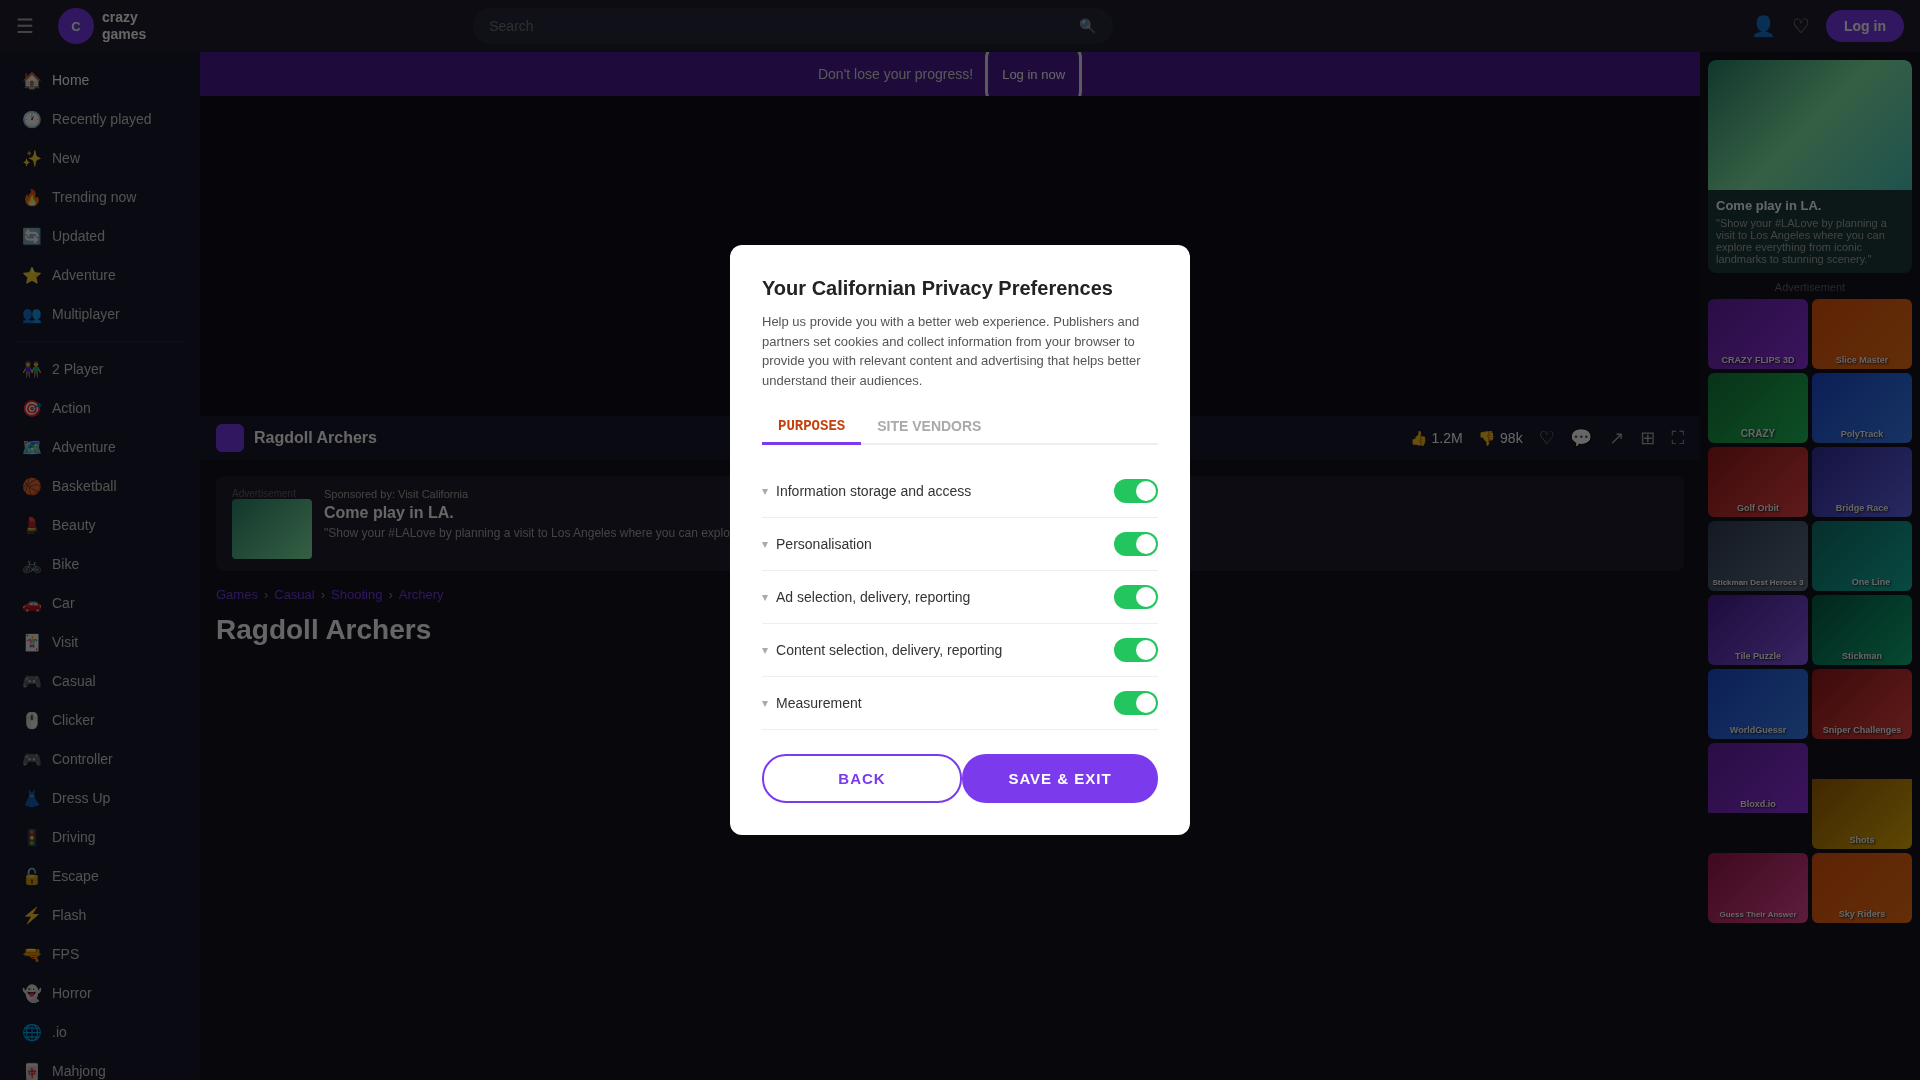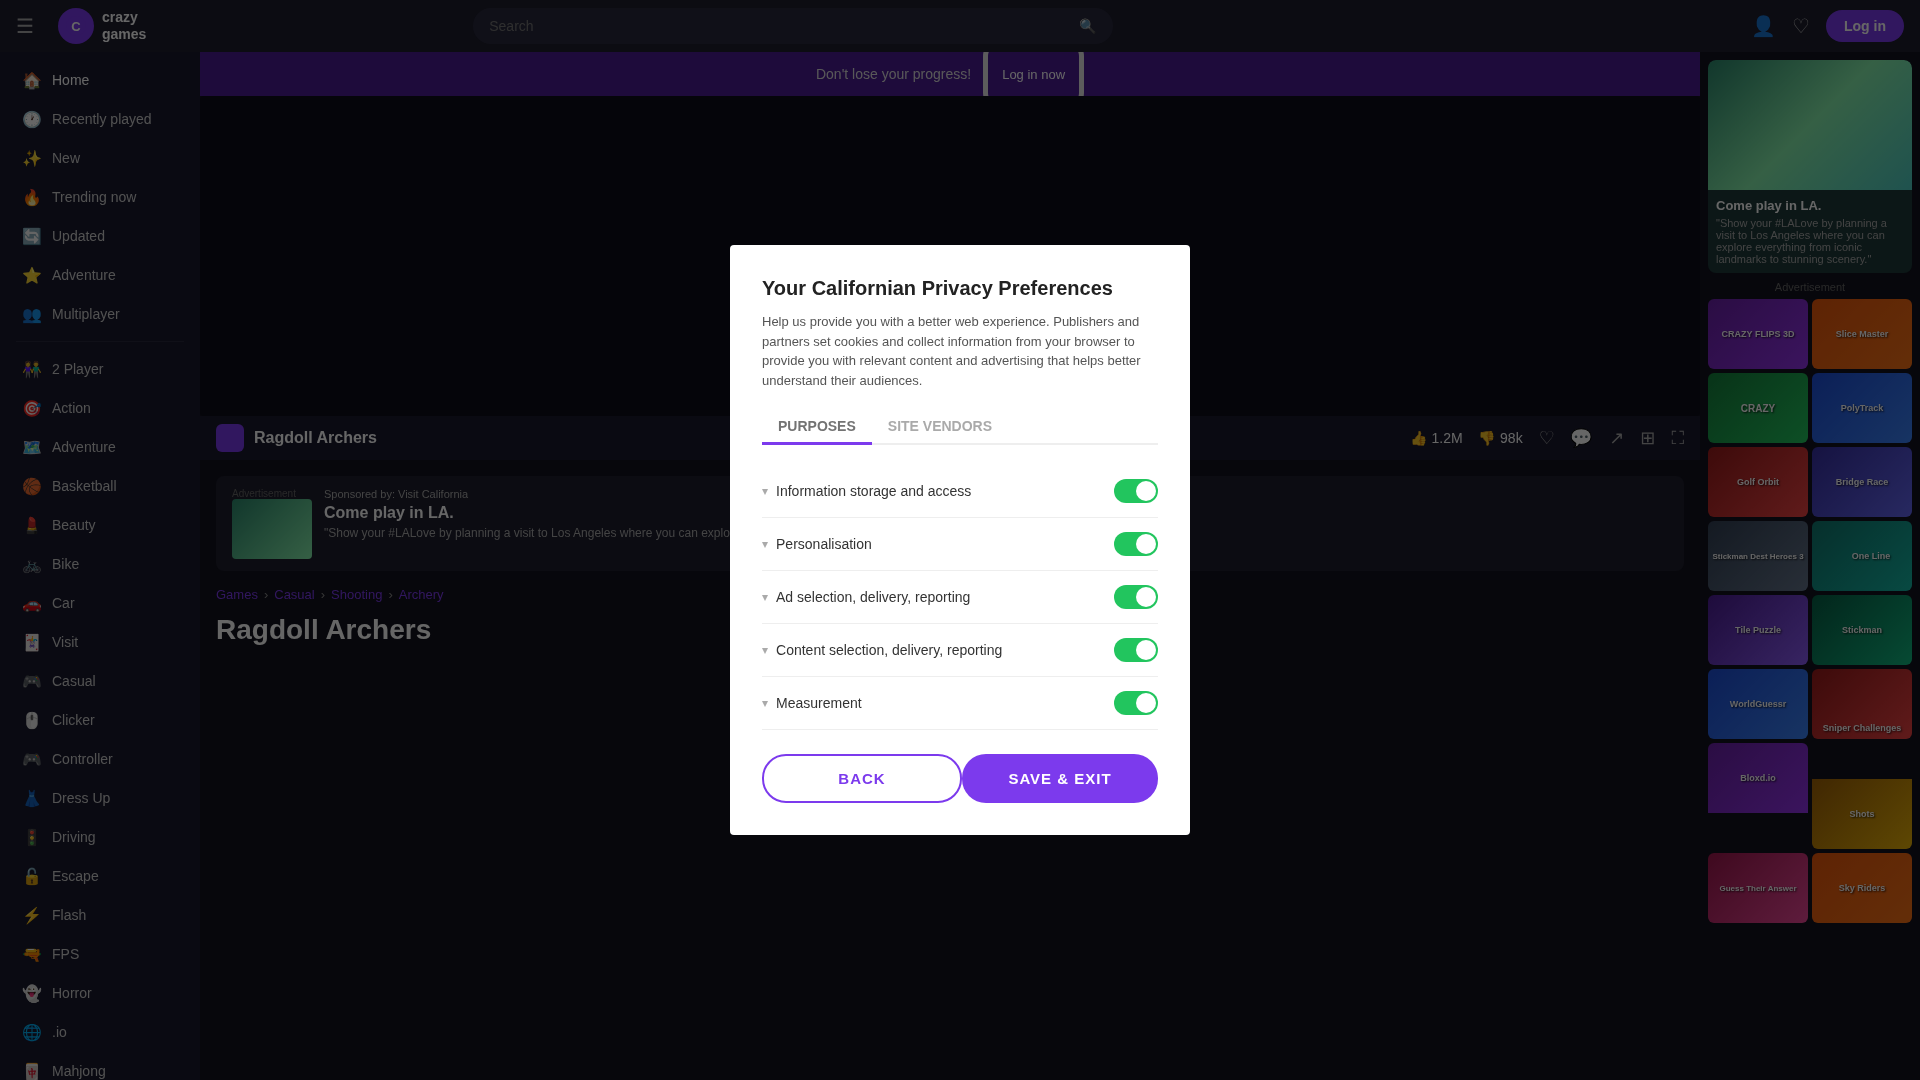--- a/index.html
+++ b/index.html
@@ -30,21 +30,21 @@
     .sidebar-item { display: flex; align-items: center; gap: 10px; padding: 9px 16px; cursor: pointer; color: #ccc; font-size: 14px; border-radius: 6px; margin: 1px 6px; }
     .sidebar-item .s-icon { width: 20px; height: 20px; display: flex; align-items: center; justify-content: center; font-size: 16px; flex-shrink: 0; }
     .sidebar-divider { height: 1px; background: #2a2a3e; margin: 8px 16px; }
     .sidebar-item.home-item { color: white; }
 
     
     .content-area { flex: 1; overflow-y: auto; background: #12121e; position: relative; }
 
     
     .promo-banner { background: #4c1d95; height: 44px; display: flex; align-items: center; justify-content: center; gap: 12px; color: #ddd; font-size: 14px; }
-    .login-now-btn { background: transparent; border: 5px solid #e5e5e5; color: white; border-radius: 16px; padding: 22px 14px; font-size: 13px; cursor: pointer; }
+    .login-now-btn { background: transparent; border: 3px solid #e5e5e5; color: white; border-radius: 16px; padding: 22px 14px; font-size: 13px; cursor: pointer; }
 
     
     .game-content { padding: 16px; position: relative; }
 
     
     .breadcrumb { color: #7c3aed; font-size: 13px; display: flex; gap: 6px; align-items: center; margin-bottom: 12px; }
     .breadcrumb span { color: #888; }
     .breadcrumb a { color: #7c3aed; text-decoration: none; }
 
     
@@ -68,37 +68,37 @@
 
     
     .right-panel { width: 220px; background: #12121e; flex-shrink: 0; overflow-y: auto; padding: 8px; }
     .right-panel-ad { background: #1e3a3a; border-radius: 8px; overflow: hidden; margin-bottom: 8px; }
     .ad-text-block { padding: 8px; }
     .ad-text-block h4 { color: white; font-size: 13px; margin-bottom: 4px; }
     .ad-text-block p { color: #aaa; font-size: 11px; }
     .ad-section-label { color: #666; font-size: 11px; text-align: center; margin: 6px 0; }
     .game-grid { display: grid; grid-template-columns: 1fr 1fr; gap: 4px; }
     .game-thumb { border-radius: 6px; overflow: hidden; cursor: pointer; }
-    .game-thumb-img { width: 100%; height: 70px; display: flex; align-items: center; justify-content: center; font-size: 11px; color: white; font-weight: bold; text-align: center; padding: 4px; }
+    .game-thumb-img { width: 100%; height: 70px; display: flex; align-items: flex-end; justify-content: center; font-size: 11px; color: white; font-weight: bold; text-align: center; padding: 4px; }
 
     
     .modal-overlay {
       position: fixed; top: 0; left: 0; width: 1920px; height: 1080px;
       background: rgba(0,0,0,0.6); display: flex; align-items: center; justify-content: center;
       z-index: 1000;
     }
     .modal {
-      background: white; border-radius: 4px; width: 460px; padding: 32px;
+      background: white; border-radius: 12px; width: 460px; padding: 32px;
       position: relative; max-height: 90vh; overflow-y: auto;
     }
     .modal-title { font-size: 20px; font-weight: bold; color: #222; margin-bottom: 12px; }
     .modal-desc { font-size: 13px; color: #555; margin-bottom: 20px; line-height: 1.5; }
     .modal-tabs { display: flex; border-bottom: 2px solid #eee; margin-bottom: 20px; }
     .modal-tab { padding: 8px 16px; font-size: 14px; font-weight: bold; cursor: pointer; border-bottom: 3px solid transparent; margin-bottom: -2px; }
-    .modal-tab.active { color: #737373; border-bottom-color: #7c3aed; }
+    .modal-tab.active { color: #c2410c; border-bottom-color: #7c3aed; font-family: Liberation Mono, monospace; }
     .modal-tab.inactive { color: #aaa; }
     .toggle-row { display: flex; align-items: center; justify-content: space-between; padding: 14px 0; border-bottom: 1px solid #eee; }
     .toggle-row:last-of-type { border-bottom: none; }
     .toggle-label { display: flex; align-items: center; gap: 8px; color: #333; font-size: 14px; }
     .chevron { color: #aaa; font-size: 12px; }
     .toggle-switch { width: 44px; height: 24px; background: #22c55e; border-radius: 12px; position: relative; cursor: pointer; flex-shrink: 0; }
     .toggle-switch::after { content: ''; position: absolute; width: 20px; height: 20px; background: white; border-radius: 50%; top: 2px; right: 2px; transition: 0.2s; }
     .modal-buttons { display: flex; margin-top: 24px; }
     .back-btn { flex: 1; padding: 14px; border: 2px solid #7c3aed; color: #7c3aed; background: white; border-radius: 24px; font-size: 15px; font-weight: bold; cursor: pointer; letter-spacing: 1px; }
     .save-btn { flex: 1; padding: 14px; background: #7c3aed; color: white; border: none; border-radius: 24px; font-size: 15px; font-weight: bold; cursor: pointer; letter-spacing: 1px; }

